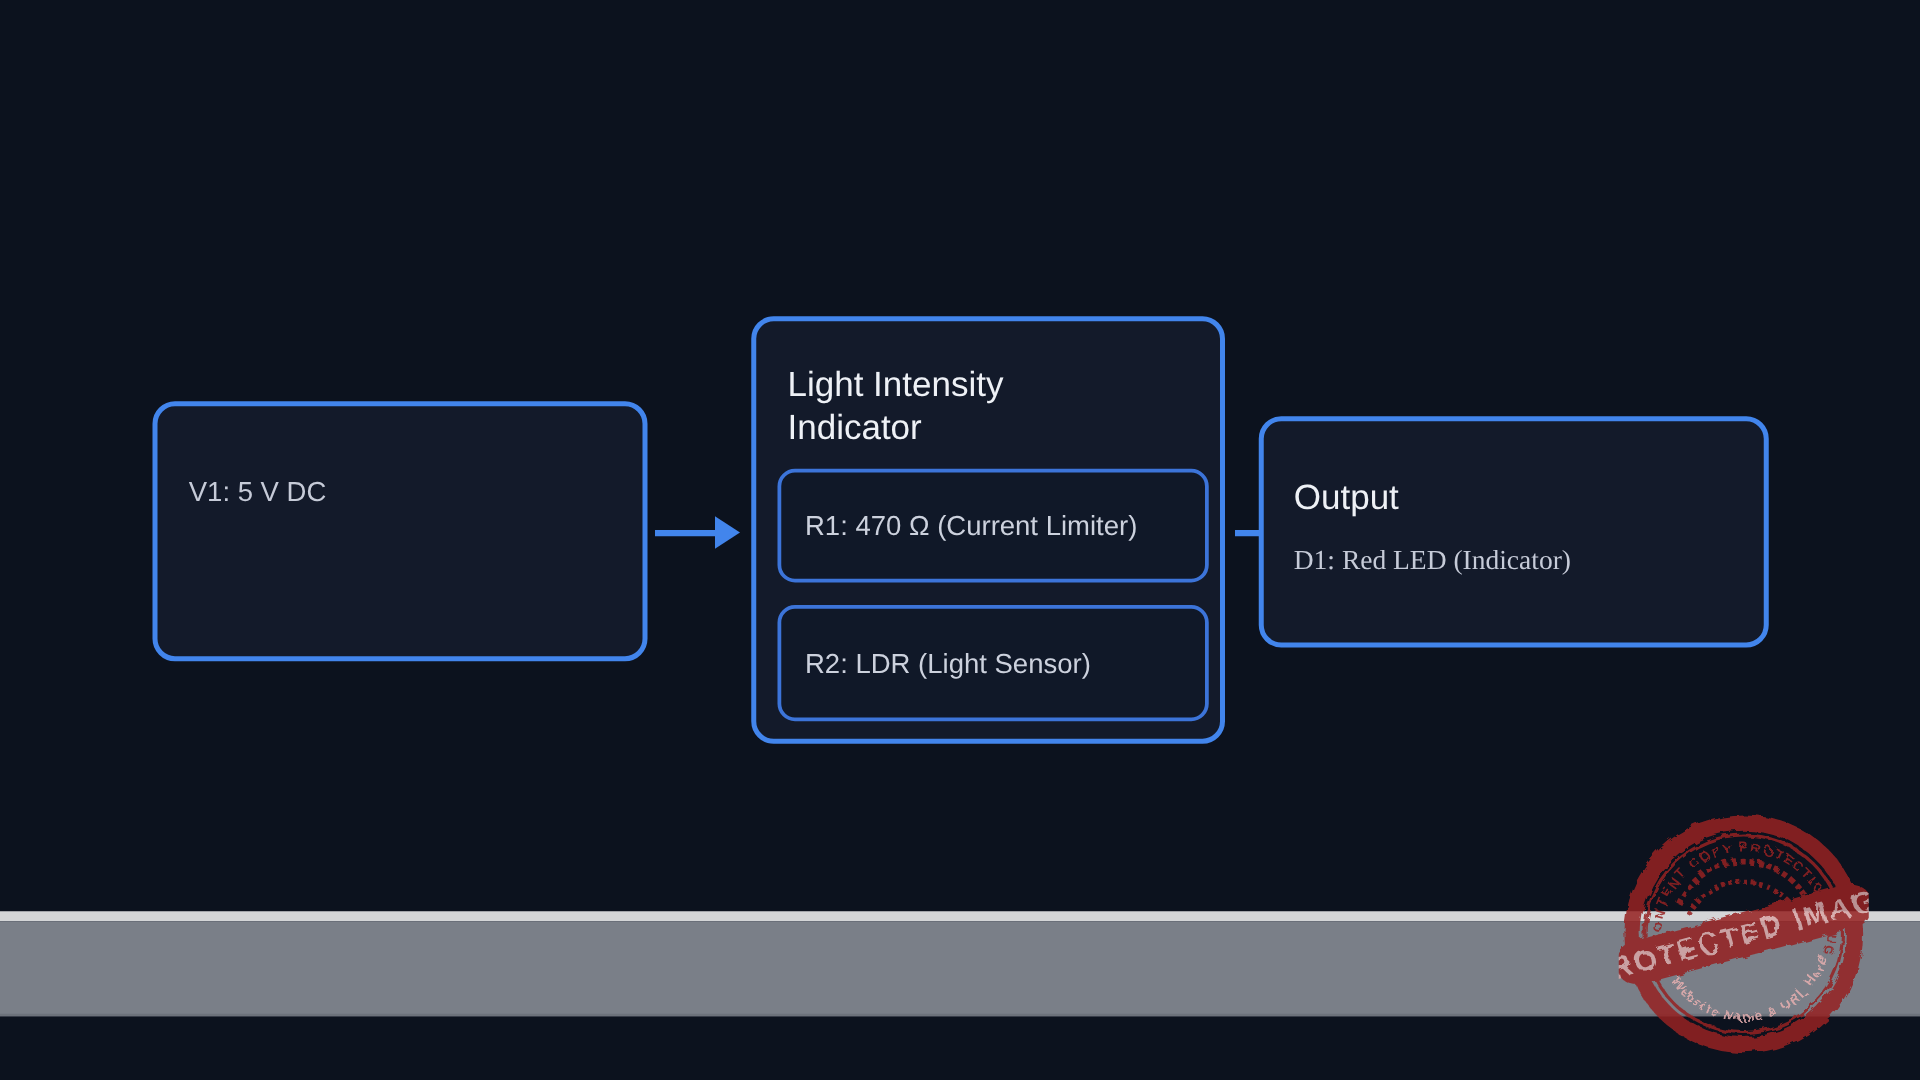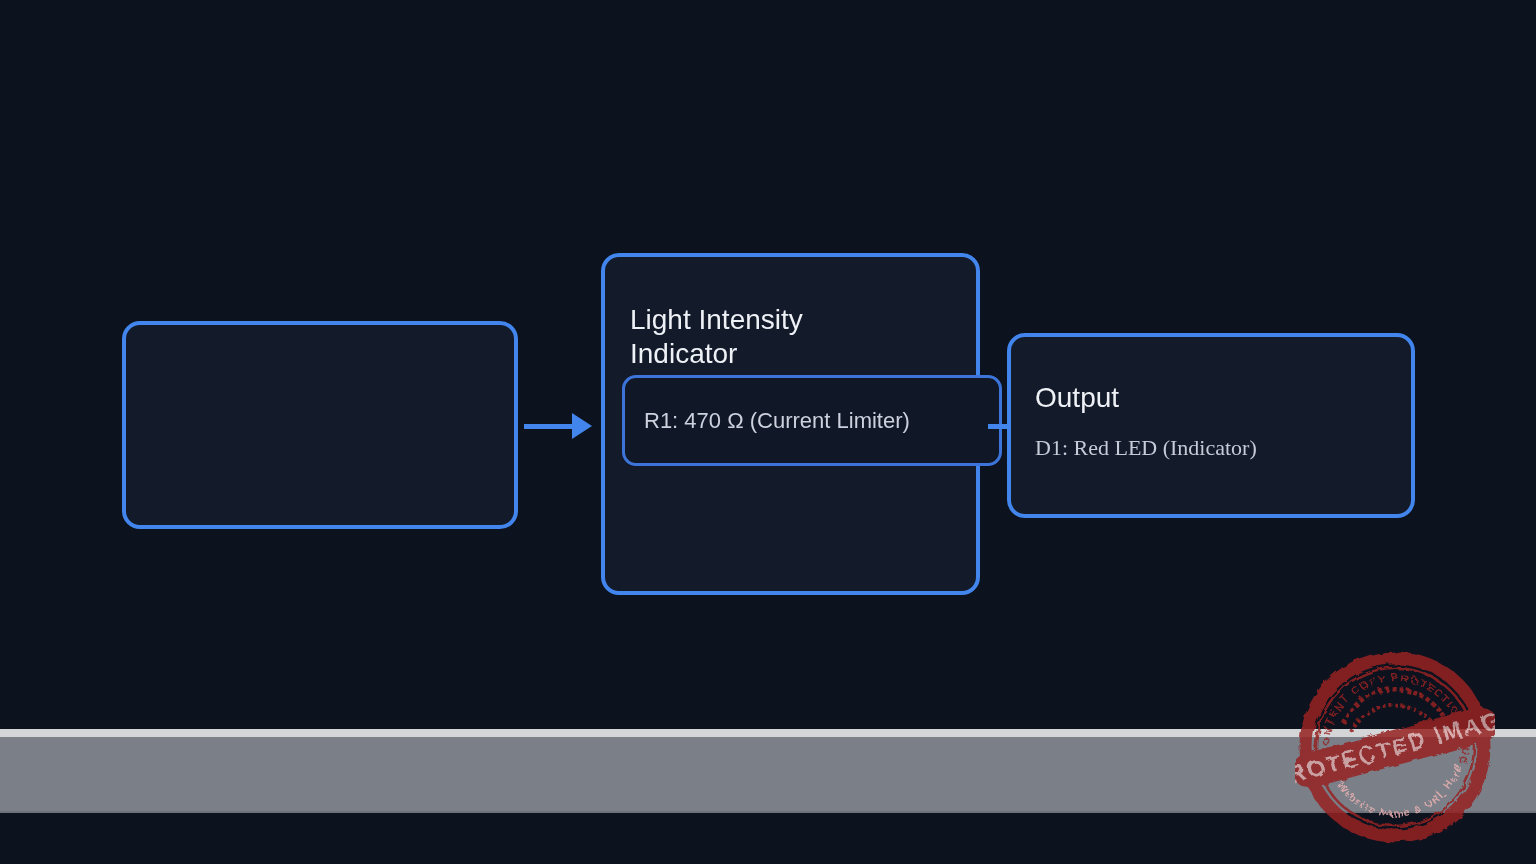--- a/index.html
+++ b/index.html
@@ -14,31 +14,31 @@
     background:#131a2a;
   }
   .node-title{
     color:#eef1f6;font-size:28px;line-height:34px;font-weight:400;
   }
   .node-sub{
     color:#c6cbd8;font-size:22px;line-height:26px;font-weight:400;
   }
   #source{left:122px;top:321px;width:396px;height:208px;padding:40px 20px 0 25px;}
   #source .node-sub{margin-top:16px;}
-  #indicator{left:601px;top:253px;width:379px;height:342px;padding:46px 0 0 25px;}
+  #indicator{left:601px;top:253px;width:379px;height:342px;padding:34px 0 0 25px;}
   #indicator .node-title{width:250px;}
   .inner-node{
     position:absolute;box-sizing:border-box;
     border:3px solid #3c74d9;border-radius:14px;
     background:#101828;
     display:flex;align-items:center;
     color:#ccd1dd;font-size:22px;
     padding-left:19px;
   }
-  #inner-r1{left:17px;top:118px;width:380px;height:91px;}
+  #inner-r1{left:17px;top:118px;width:345px;height:91px;}
   #inner-r2{left:17px;top:227px;width:345px;height:93px;}
   #output{left:1007px;top:333px;width:408px;height:185px;padding:44px 20px 0 24px;}
   #output .node-sub{margin-top:20px;font-family:Liberation Serif, serif;}
   .arrow{
     position:absolute;height:26px;display:flex;align-items:center;
   }
   .arrow .shaft{flex:1;height:5px;background:#4285ec;}
   .arrow .head{
     width:0;height:0;
     border-left:20px solid #4285ec;
@@ -57,31 +57,35 @@
   }
   #stamp{
     position:absolute;left:1295px;top:647px;width:200px;height:200px;
     opacity:0.85;
   }
 </style>
 </head>
 <body>
 
 <div class="node" id="source">
+  <div class="node-sub">V1: 5 V DC</div>
 </div>
 
 <div class="arrow" id="arrow-1">
   <div class="shaft"></div>
   <div class="head"></div>
 </div>
 
 <div class="node" id="indicator">
   <div class="node-title">Light Intensity Indicator</div>
   <div class="inner-node" id="inner-r1">
     <span>R1: 470 Ω (Current Limiter)</span>
+  </div>
+  <div class="inner-node" id="inner-r2">
+    <span>R2: LDR (Light Sensor)</span>
   </div>
 </div>
 
 <div class="arrow" id="arrow-2">
   <div class="shaft"></div>
   <div class="head"></div>
 </div>
 
 <div class="node" id="output">
   <div class="node-title">Output</div>

